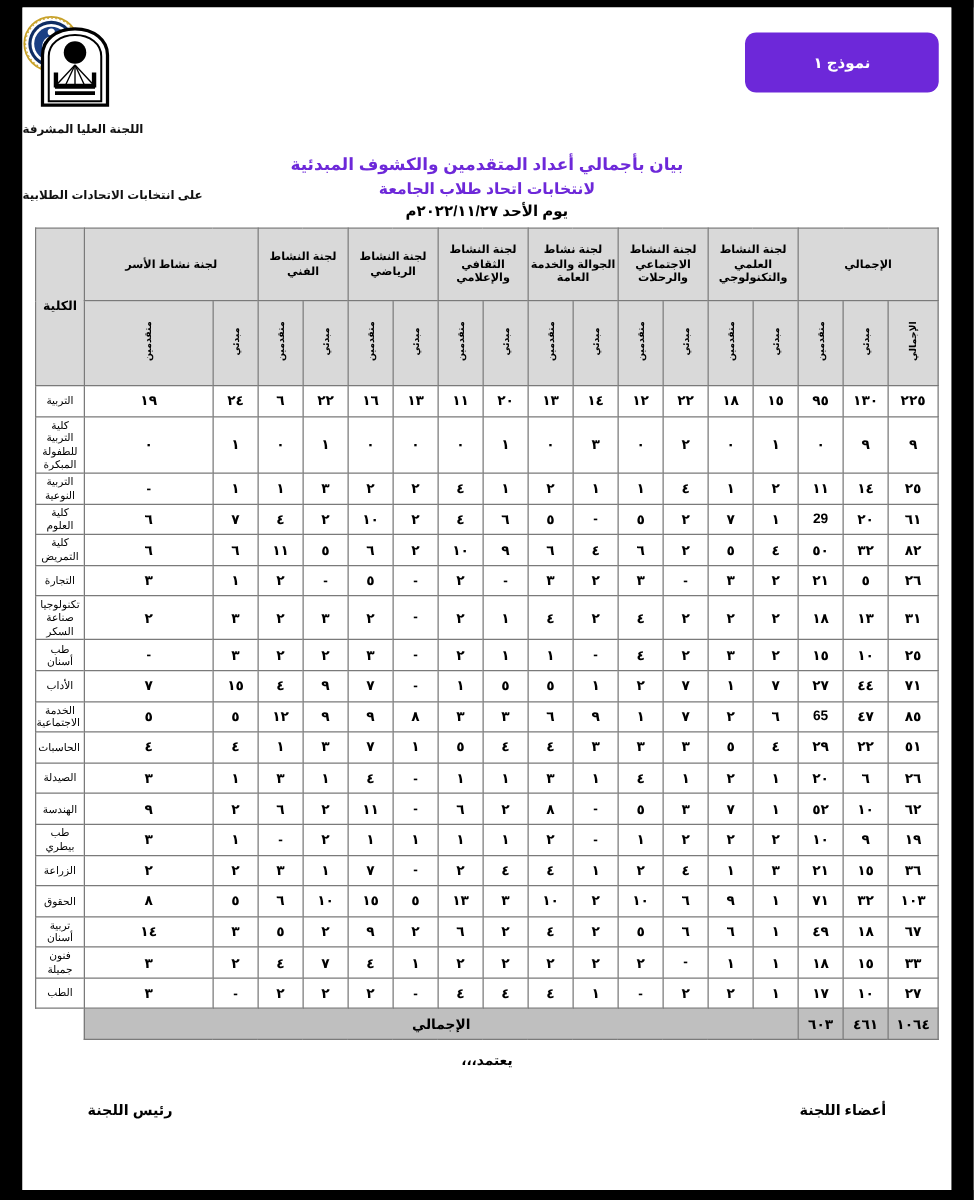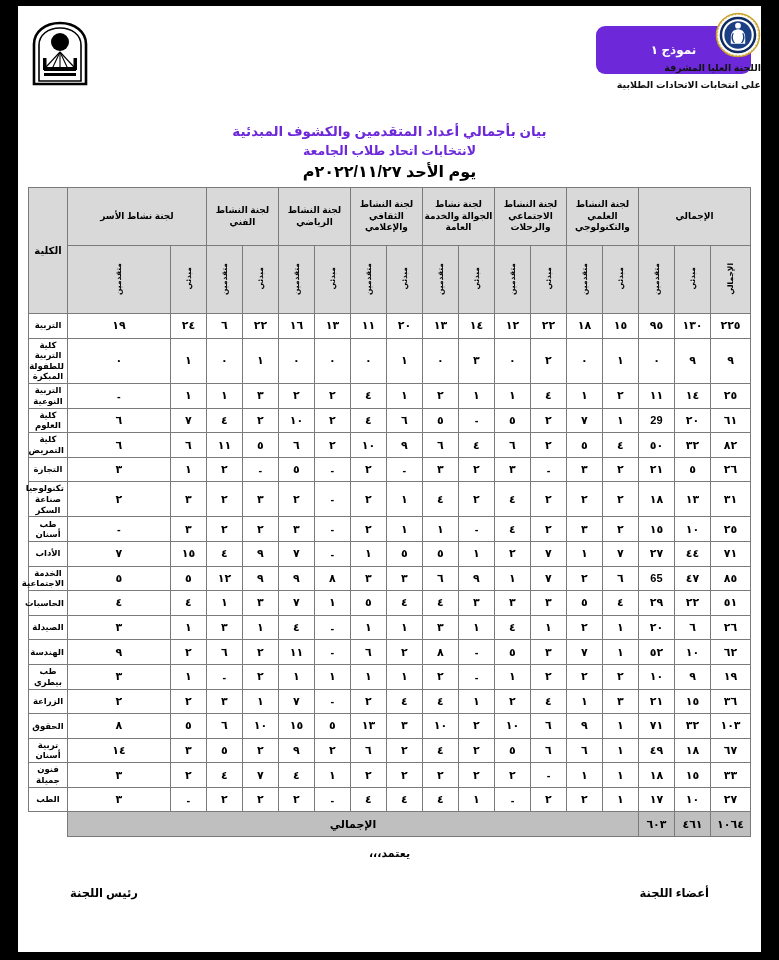--- a/index.html
+++ b/index.html
@@ -45,21 +45,22 @@
     color: #ffffff;
     font-size: 12px;
     font-weight: bold;
     letter-spacing: 0.3px;
   }
   .ministry-block {
     position: absolute;
     left: 0; right: 0; top: 6px;
     display: flex;
     flex-direction: column;
-    align-items: flex-start;
+    align-items: flex-end;
+    gap: 36px;
   }
   .ministry-logo { width: 46px; height: 46px; }
   .ministry-line {
     font-size: 9.5px;
     font-weight: bold;
     color: #111;
     margin-top: 3px;
     line-height: 1.45;
   }
   .uni-logo-wrap {
@@ -73,21 +74,21 @@
     text-align: center;
     font-size: 13.5px;
     font-weight: bold;
     color: #6d28d9;
     line-height: 1.5;
     margin-top: 4px;
   }
   .doc-title .l2 { font-size: 12.5px; }
   .doc-date {
     text-align: center;
-    font-size: 16px;
+    font-size: 12px;
     font-weight: bold;
     color: #000;
     margin-top: 1px;
     margin-bottom: 6px;
   }
 
   
   .table-wrap { padding: 0 10px; }
   table.grid {
     width: 100%;
@@ -131,21 +132,21 @@
     margin-top: 36px;
   }
   tbody td {
     height: 24.6px;
     font-size: 11px;
     font-weight: bold;
     background: #fff;
   }
   tbody td.fac {
     font-size: 8.5px;
-    font-weight: bold;
+    font-weight: normal;
     line-height: 1.25;
     padding: 1px 3px;
   }
   tbody tr.total-row td {
     background: #bfbfbf;
     font-weight: bold;
     height: 25px;
   }
   tbody tr.total-row td.total-label {
     font-size: 11px;

